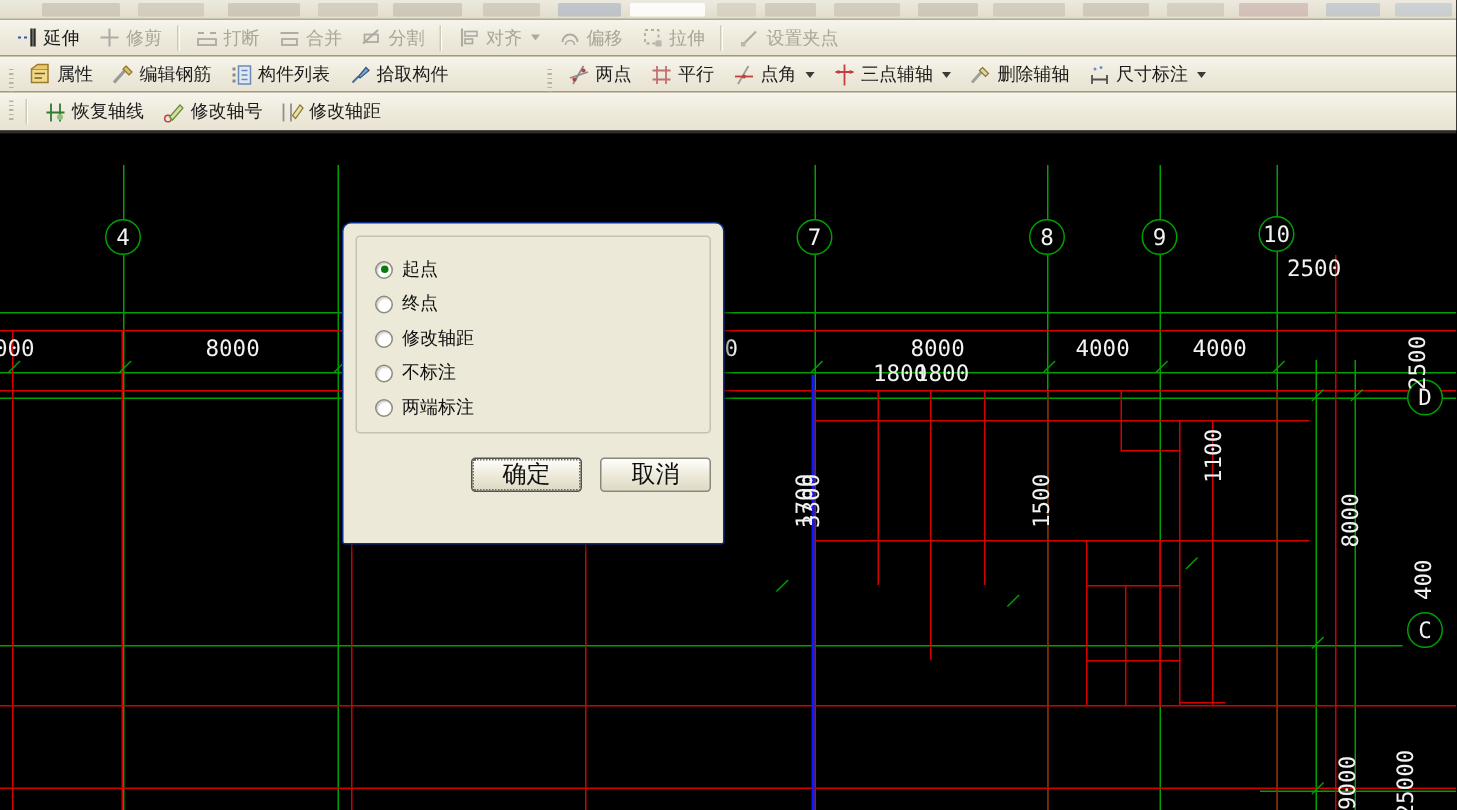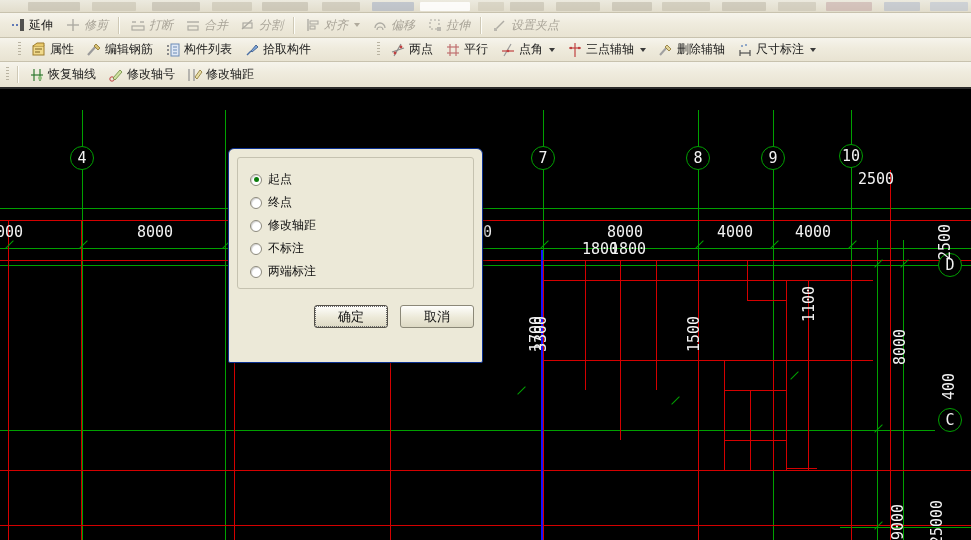--- a/index.html
+++ b/index.html
@@ -23,21 +23,21 @@
   .tb3{top:62px;height:27px;border-bottom:2px solid #2b2b2b;}
 
   .grp{display:flex;align-items:center;height:100%;}
   .item{
     display:flex;align-items:center;gap:3px;
     height:21px;padding:0 4px;margin:0 1px;
     border:1px solid transparent;border-radius:2px;
     white-space:nowrap;color:#1b1b1b;font-size:12px;line-height:21px;
     font-family:"DejaVu Sans","Liberation Sans",sans-serif;
   }
-  .item.dis{color:#a9a498;font-style:italic;}
+  .item.dis{color:#a9a498;}
   .item.sel{
     border:1px solid #b8b2a0;background:#fdfdfb;
     box-shadow:inset 0 0 0 1px #ffffff;
   }
   .sep{width:1px;height:17px;background:#cfc9b6;margin:0 4px;border-right:1px solid #fdfdf8;}
   .dotsep{width:3px;height:15px;margin:0 4px;
     background:repeating-linear-gradient(to bottom,#b9b3a1 0 1px,transparent 1px 3px);}
   .caret{width:0;height:0;margin-left:3px;
     border-left:3px solid transparent;border-right:3px solid transparent;
     border-top:4px solid #3a3a3a;}
@@ -107,21 +107,21 @@
     box-shadow:inset 1px 1px 1px rgba(0,0,0,.18);
     display:flex;align-items:center;justify-content:center;flex:0 0 12px;
   }
   .rad .dot{width:5px;height:5px;border-radius:50%;background:#0a7c0a;display:none;}
   .radio.on .rad .dot{display:block;}
   .rlbl{font-size:12px;color:#101010;font-family:"DejaVu Sans","Liberation Sans",sans-serif;}
   .btnrow{position:absolute;left:8px;right:8px;bottom:12px;display:flex;justify-content:flex-end;gap:12px;}
   .btn{
     width:74px;height:23px;border:1px solid #8b8878;border-radius:3px;
     background:linear-gradient(to bottom,#fefefc,#ece9d8 55%,#ddd9c4);
-    font-size:13px;color:#101010;display:flex;align-items:center;justify-content:center;
+    font-size:16px;color:#101010;display:flex;align-items:center;justify-content:center;
     font-family:"DejaVu Sans","Liberation Sans",sans-serif;box-sizing:border-box;
   }
   .btn.def{border:1px solid #55524a;}
   .btn.def .inner{
     border:1px dotted #6a6a6a;width:100%;height:100%;
     display:flex;align-items:center;justify-content:center;box-sizing:border-box;
   }
 </style>
 </head>
 <body>
@@ -248,21 +248,21 @@
           <path d="M3 13 L12 4" stroke="#555" stroke-width="1.4" fill="none"></path>
           <rect x="2" y="11" width="3" height="3" fill="#777"></rect>
         </svg>
           </span>
         <span>设置夹点</span>
       </div>
     </div>
   </div>
 
   <div class="tb tb2">
-    <div class="grp" style="padding-left:14px;">
+    <div class="grp" style="padding-left:2px;align-items:flex-end;">
       <div class="dotsep"></div>
 
       <div class="item">
         <span class="ico">
             <svg width="16" height="16" viewBox="0 0 16 16">
           <rect x="2" y="4" width="11" height="9" fill="#f0d98a" stroke="#9c7b2a" stroke-width="1"></rect>
           <path d="M2 4 L6 1 L13 1 L13 4" fill="#e8c96a" stroke="#9c7b2a" stroke-width="1"></path>
           <line x1="4" y1="7" x2="11" y2="7" stroke="#7a6020" stroke-width="1"></line>
           <line x1="4" y1="10" x2="9" y2="10" stroke="#7a6020" stroke-width="1"></line>
         </svg>

